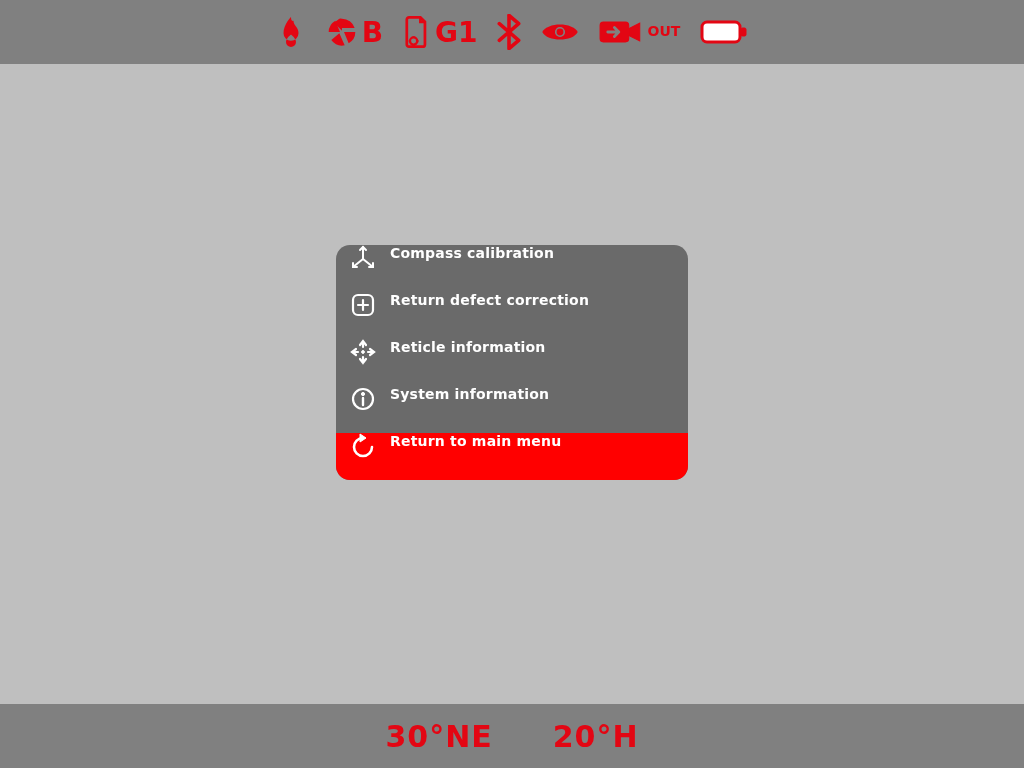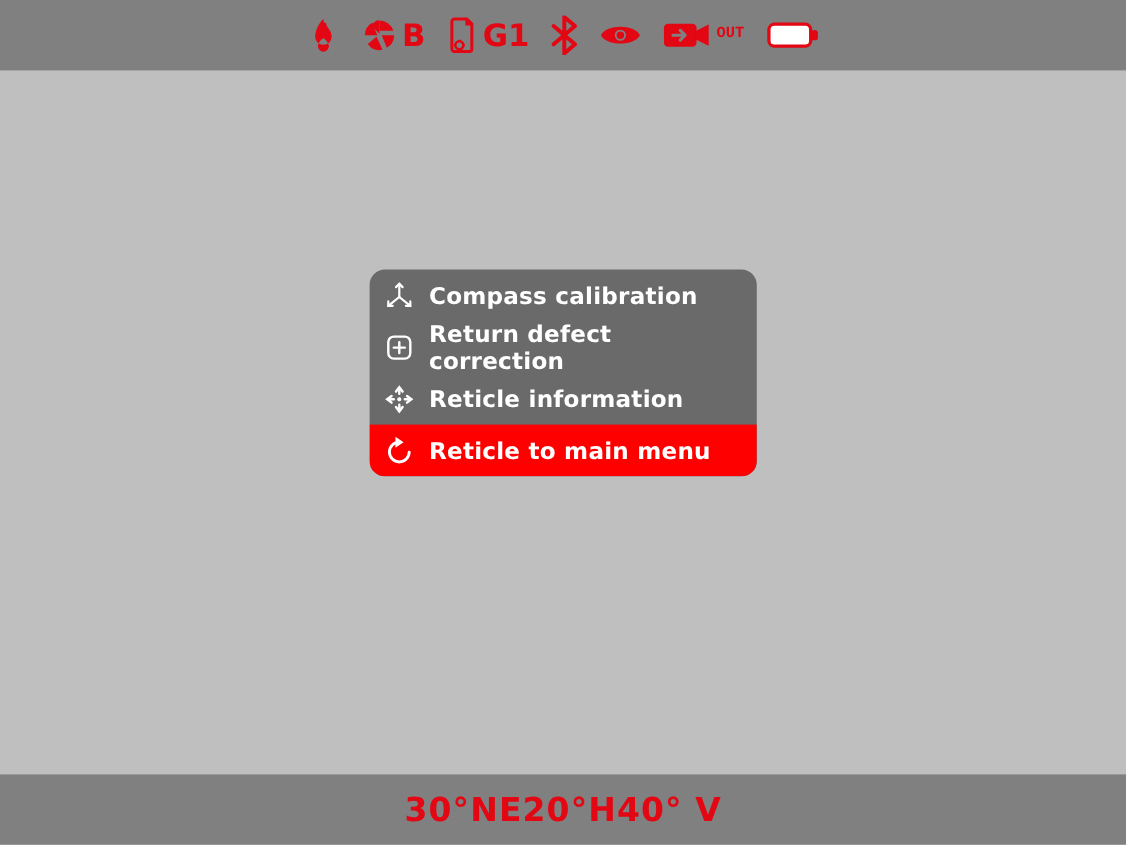--- a/index.html
+++ b/index.html
@@ -38,53 +38,54 @@
     fill: var(--red);
     stroke: var(--red);
   }
   .status-label {
     font-size: 28px; font-weight: 700;
     color: var(--red);
   }
   .out-label {
     font-size: 14px; font-weight: 700;
     color: var(--red);
-    align-self: flex-end; margin-bottom: 8px; font-family: Liberation Mono, monospace;
+    align-self: flex-end; margin-bottom: 8px;
   }
   svg.icon { display: block; }
 
   
   .bottombar {
     position: absolute; left: 0; bottom: 0;
     width: 100%; height: 64px;
     background: var(--bar-grey);
     display: flex; align-items: center; justify-content: center;
+    gap: 60px;
   }
   .compass-reading {
     font-size: 30px; font-weight: 700;
     color: var(--red);
     letter-spacing: 1px;
   }
 
   
   .menu {
     position: absolute;
     left: 336px; top: 245px;
     width: 352px;
     background: var(--menu-grey);
     border-radius: 14px;
     overflow: hidden;
   }
   .menu-item {
-    display: flex; align-items: center;
+    display: flex; 
     gap: 14px;
     height: 47px;
     padding: 0 14px;
     color: var(--white);
-    font-size: 21px;
+    font-size: 14px;
     font-weight: 600;
     letter-spacing: 0.2px;
   }
   .menu-item.selected {
     background: var(--red-bright);
   }
   .menu-icon {
     width: 26px; height: 26px;
     flex: 0 0 26px;
     display: flex; align-items: center; justify-content: center;
@@ -204,33 +205,42 @@
             <path d="M13 24 l0 -6 M10 20 l3 4 l3 -4"></path>
             <path d="M2 13 l6 0 M6 10 l-4 3 l4 3"></path>
             <path d="M24 13 l-6 0 M20 10 l4 3 l-4 3"></path>
           </g>
           <circle cx="13" cy="13" r="1.4" fill="#ffffff"></circle>
         </svg>
       </span>
       <span>Reticle information</span>
     </div>
 
+    <div class="menu-item">
+      <span class="menu-icon">
+        <svg width="26" height="26" viewBox="0 0 26 26">
+          <circle cx="13" cy="13" r="10" fill="none" stroke="#ffffff" stroke-width="2.2"></circle>
+          <circle cx="13" cy="8" r="1.6" fill="#ffffff"></circle>
+          <line x1="13" y1="12" x2="13" y2="19" stroke="#ffffff" stroke-width="2.4" stroke-linecap="round"></line>
+        </svg>
+      </span>
+      <span>System information</span>
+    </div>
 
 
     <div class="menu-item selected">
       <span class="menu-icon">
         <svg width="26" height="26" viewBox="0 0 26 26">
           <path d="M22 14 A9 9 0 1 1 13 5" fill="none" stroke="#ffffff" stroke-width="2.6" stroke-linecap="round"></path>
           <polygon points="10,1 10,9 16,5" fill="#ffffff"></polygon>
         </svg>
       </span>
-      <span>Reticle to main menu</span>
+      <span>Return to main menu</span>
     </div>
 
   </div>
 
   <div class="bottombar">
     <span class="compass-reading">30°NE</span>
     <span class="compass-reading">20°H</span>
-    <span class="compass-reading">40° V</span>
   </div>
 
 </div>
 
 </body></html>

